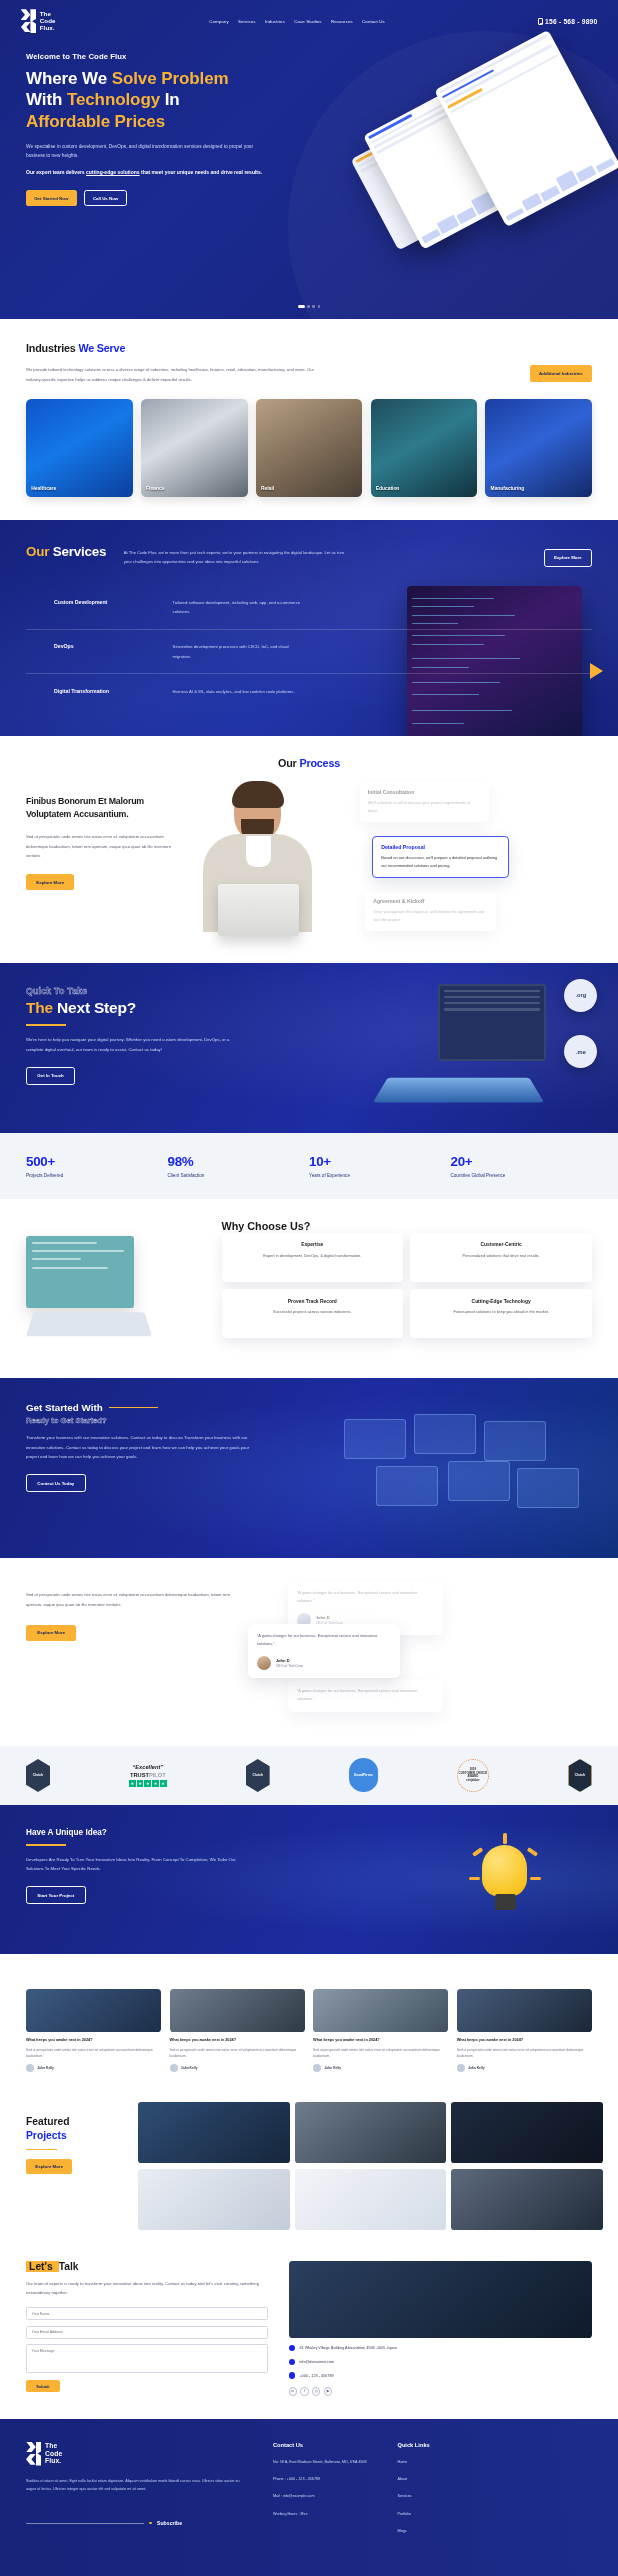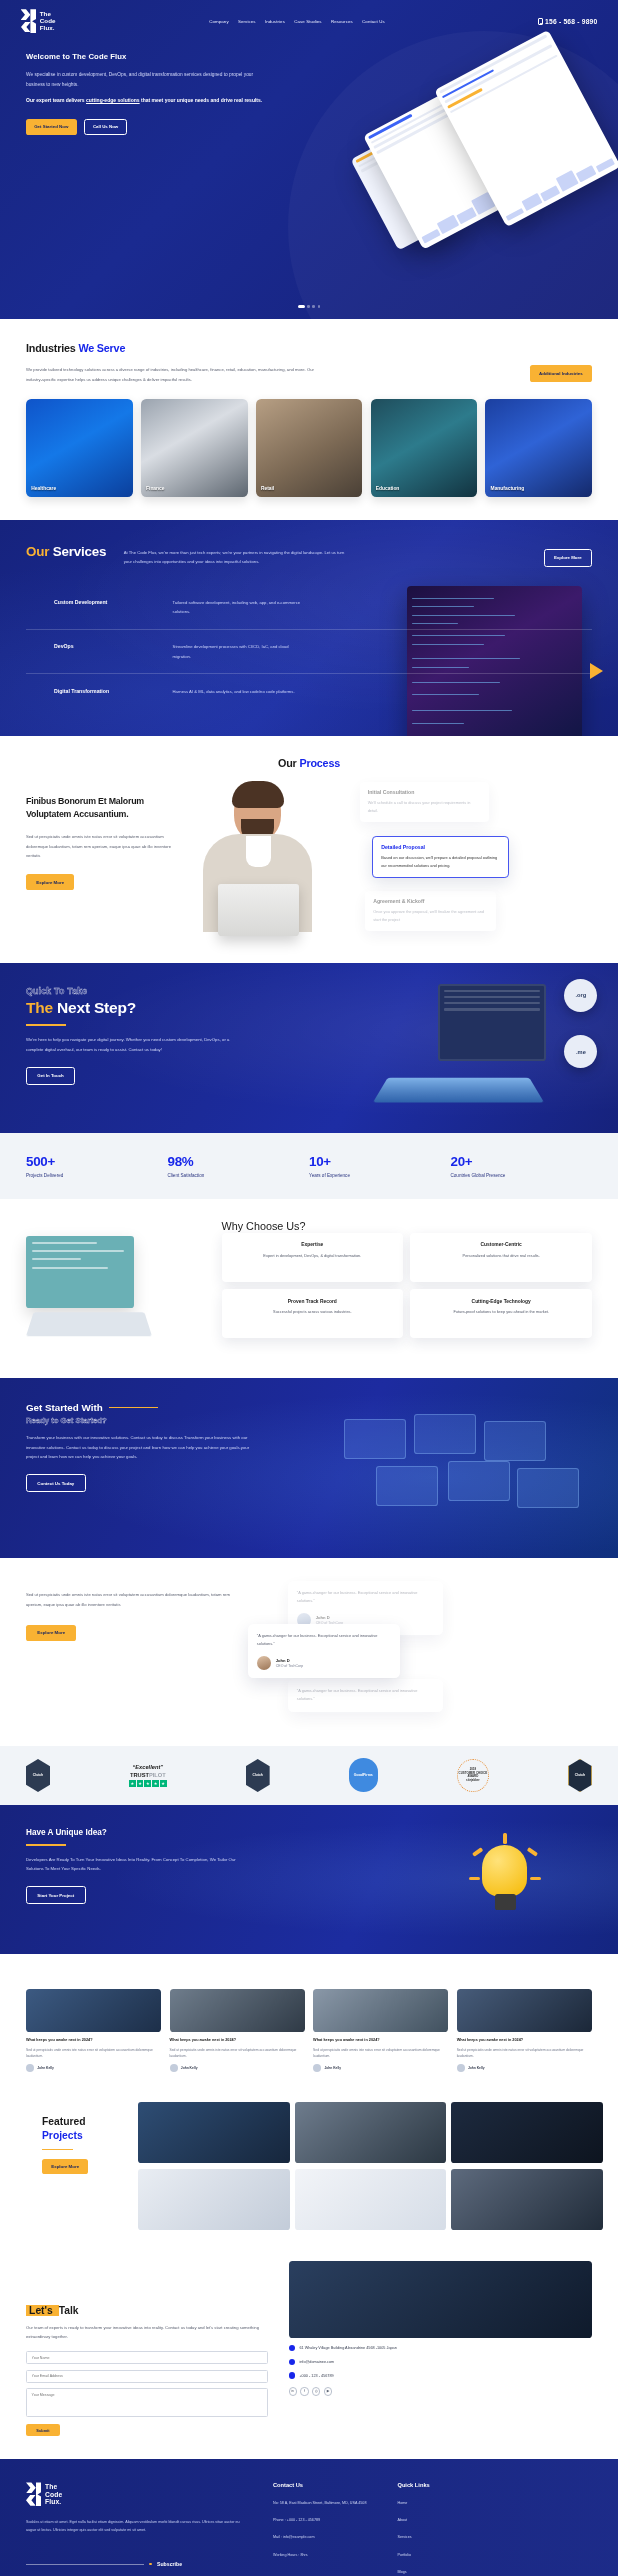--- a/index.html
+++ b/index.html
@@ -143,21 +143,21 @@
   .stat .l{ font-size:4.6px; color:#2a3580; margin-top:4.1px;}
 
   
   .why{ padding:20.6px 26px 24px; display:flex; gap:15.5px; align-items:flex-start;}
   .why-left{ width:180px; position:relative; height:134px;}
   .why-art{ position:absolute; left:0; top:15.5px; width:155px; height:108px;}
   .why-art .scr{ position:absolute; left:0; top:0; width:108px; height:72px; background:#6ab0b5; border-radius:3.1px; box-shadow:0 6.2px 15.5px rgba(0,0,0,.15);}
   .why-art .scr .l{ height:2.1px; background:rgba(255,255,255,.55); margin:6.2px; border-radius:1px;}
   .why-art .kb{ position:absolute; left:4.1px; top:72px; width:118px; height:31px; background:#dfe5ec; border-radius:3.1px; transform: perspective(155px) rotateX(40deg);}
   .why-right{ flex:1; }
-  .why-right h2{ font-size:10.8px; font-weight:400; margin-bottom:1px;}
+  .why-right h2{ font-size:10.8px; font-weight:700; margin-bottom:1px;}
   .why-grid{ display:grid; grid-template-columns:1fr 1fr; gap:7.2px;}
   .wcard{ background:#fff; border-radius:4.1px; padding:9.3px 7.2px; text-align:center; box-shadow:0 4.1px 12.4px rgba(25,35,80,.10); min-height:49px;}
   .wcard h4{ font-size:4.9px; font-weight:800; margin-bottom:4.6px;}
   .wcard p{ font-size:3.9px; line-height:2.0; color:#555b6b;}
 
   
   .gstart{ background:linear-gradient(115deg,#17237e,#1d2ba0 55%,#10307e); position:relative; overflow:hidden; padding:24px 26px 28px; min-height:180px;}
   .gstart::before{content:"";position:absolute;inset:0;background:radial-gradient(ellipse at 70% 55%, rgba(90,160,255,.18), transparent 60%);}
   .gs-h1{ display:flex; align-items:center; gap:6.2px; color:#fff; font-size:9.8px; font-weight:800;}
   .gs-h1 .dash{ width:49px; height:1.3px; background:#f9b233;}
@@ -219,36 +219,36 @@
   .bt3{ background:linear-gradient(140deg,#8a98a8,#41515f);}
   .bt4{ background:linear-gradient(140deg,#475c7a,#1b2738);}
   .bcard h4{ font-size:3.8px; font-weight:700; line-height:1.75; margin-top:5.2px;}
   .bcard p{ font-size:3.3px; color:#70778a; line-height:1.85; margin-top:3.1px;}
   .bmeta{ display:flex; align-items:center; gap:3.1px; margin-top:5.2px;}
   .bmeta .av{ width:8.2px;height:8.2px;border-radius:50%;background:#c3ccdb;}
   .bmeta .nm{ font-size:3.3px; color:#3b4254; font-weight:700;}
 
   
   .feat{ padding:5.2px 0 20.6px; display:flex; gap:9.3px;}
-  .feat-left{ width:129px; padding-left:42px; padding-top:12.4px;}
+  .feat-left{ width:129px; padding-left:26px; padding-top:12.4px;}
   .feat-left h2{ font-size:10.3px; font-weight:800; line-height:1.4;}
   .feat-left h2 .blue{ color:#1726ea;}
   .feat-left .rule{ background:#f9b233; width:31px; height:1.5px; margin:5.2px 0 8.2px;}
   .feat-grid{ flex:1; display:grid; grid-template-columns:repeat(3,1fr); grid-auto-rows:61px; gap:5.2px; padding-right:15.5px;}
   .fg{ border-radius:3.1px; }
   .fg1{ background:linear-gradient(140deg,#2e4d74,#16263c);}
   .fg2{ background:linear-gradient(140deg,#6e7c8d,#2b3742);}
   .fg3{ background:linear-gradient(140deg,#1d2a3f,#0d141f);}
   .fg4{ background:linear-gradient(140deg,#e9edf3,#c3ccd9);}
   .fg5{ background:linear-gradient(140deg,#f2f4f8,#d6dde7);}
   .fg6{ background:linear-gradient(140deg,#5d6a7d,#212c3a);}
 
   
   .talk{ padding:10.3px 26px 23px; display:flex; gap:20.6px;}
-  .talk-left{ width:242px;margin-top:44px;}
+  .talk-left{ width:242px;}
   .talk-left h2{ font-size:10.3px; font-weight:800;}
   .talk-left h2 .mark{ background:#f9b233; padding:0 3.1px;}
   .talk-left p{ margin-top:7.2px;}
   .form{ margin-top:9.3px;}
   .fin{ width:100%; height:13.4px; border:0.5px solid #d3d8e2; border-radius:1.5px; background:#fff; font-size:3.6px; color:#9aa1b0; padding:0 4.6px; margin-bottom:5.2px; font-family:inherit;}
   .fta{ width:100%; height:29px; border:0.5px solid #d3d8e2; border-radius:1.5px; background:#fff; font-size:3.6px; color:#9aa1b0; padding:3.6px 4.6px; margin-bottom:5.2px; font-family:inherit; resize:none;}
   .submit{ background:#f9b233; color:#13205f; border:none; border-radius:2.1px; padding:3.6px 10.3px; font-size:3.9px; font-weight:700; cursor:pointer;}
   .talk-right{ flex:1; }
   .tr-img{ height:77px; border-radius:3.6px; background:linear-gradient(140deg,#2a3f5f,#0f1a2b);}
   .ci{ display:flex; align-items:center; gap:4.1px; margin-top:7.2px; font-size:3.8px; color:#3b4254;}
@@ -332,20 +332,25 @@
           <i style="height:48%"></i>
           <i style="height:85%"></i>
           <i style="height:58%"></i>
           <i style="height:40%"></i>
         </div>
       </div>
   </div>
 
   <div class="hero-body">
     <div class="eyebrow">Welcome to The Code Flux</div>
+    <h1 class="h1">
+      <span>Where We </span><span class="y">Solve Problem</span><br>
+      <span>With </span><span class="y">Technology</span><span> In</span><br>
+      <span class="y">Affordable Prices</span>
+    </h1>
     <p class="hero-p">We specialise in custom development, DevOps, and digital transformation services designed to propel your business to new heights.</p>
     <p class="hero-p2"><span>Our expert team delivers </span><u>cutting-edge solutions</u><span> that meet your unique needs and drive real results.</span></p>
     <div class="btn-row">
       <button class="btn btn-amber">Get Started Now</button>
       <button class="btn btn-ghost">Call Us Now</button>
     </div>
   </div>
 
   <div class="dots">
     <i class="on"></i>

